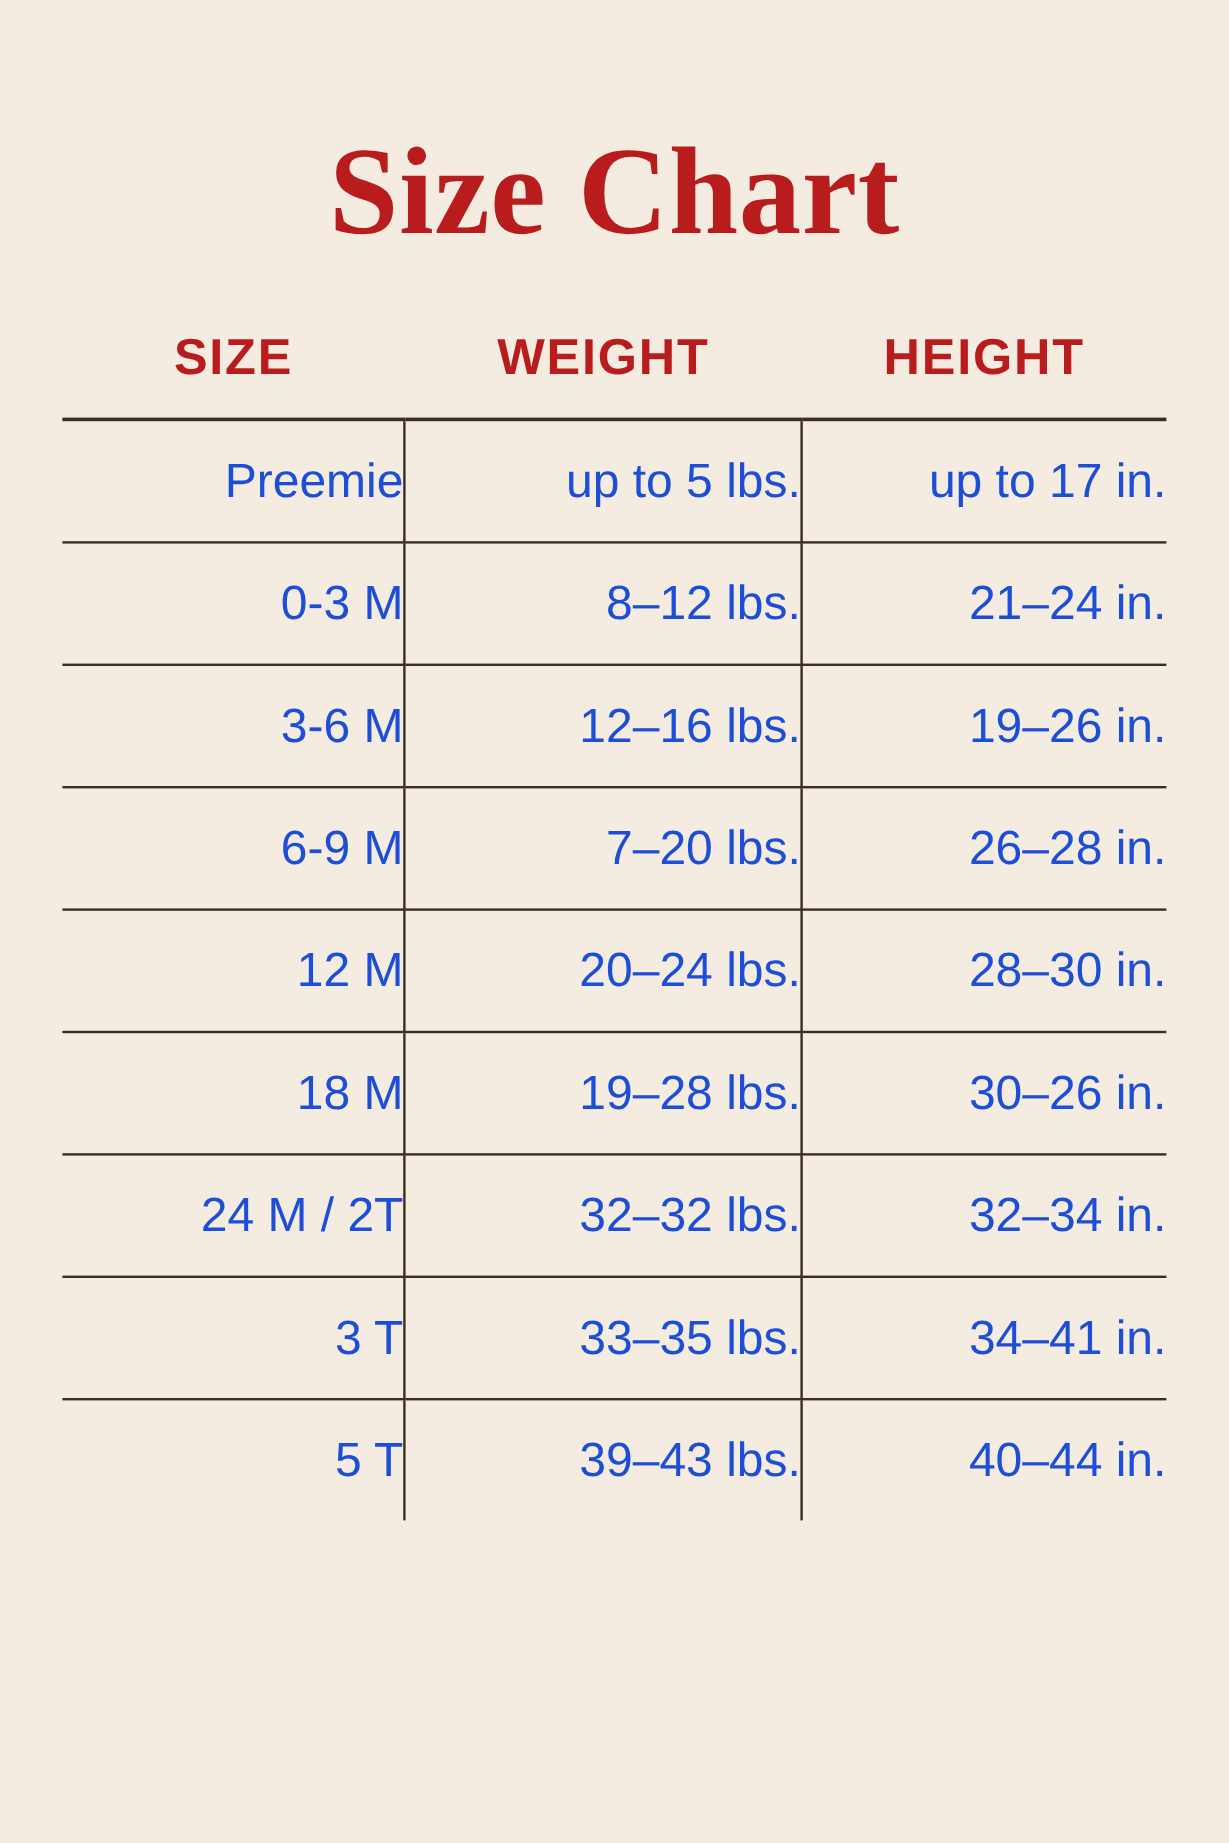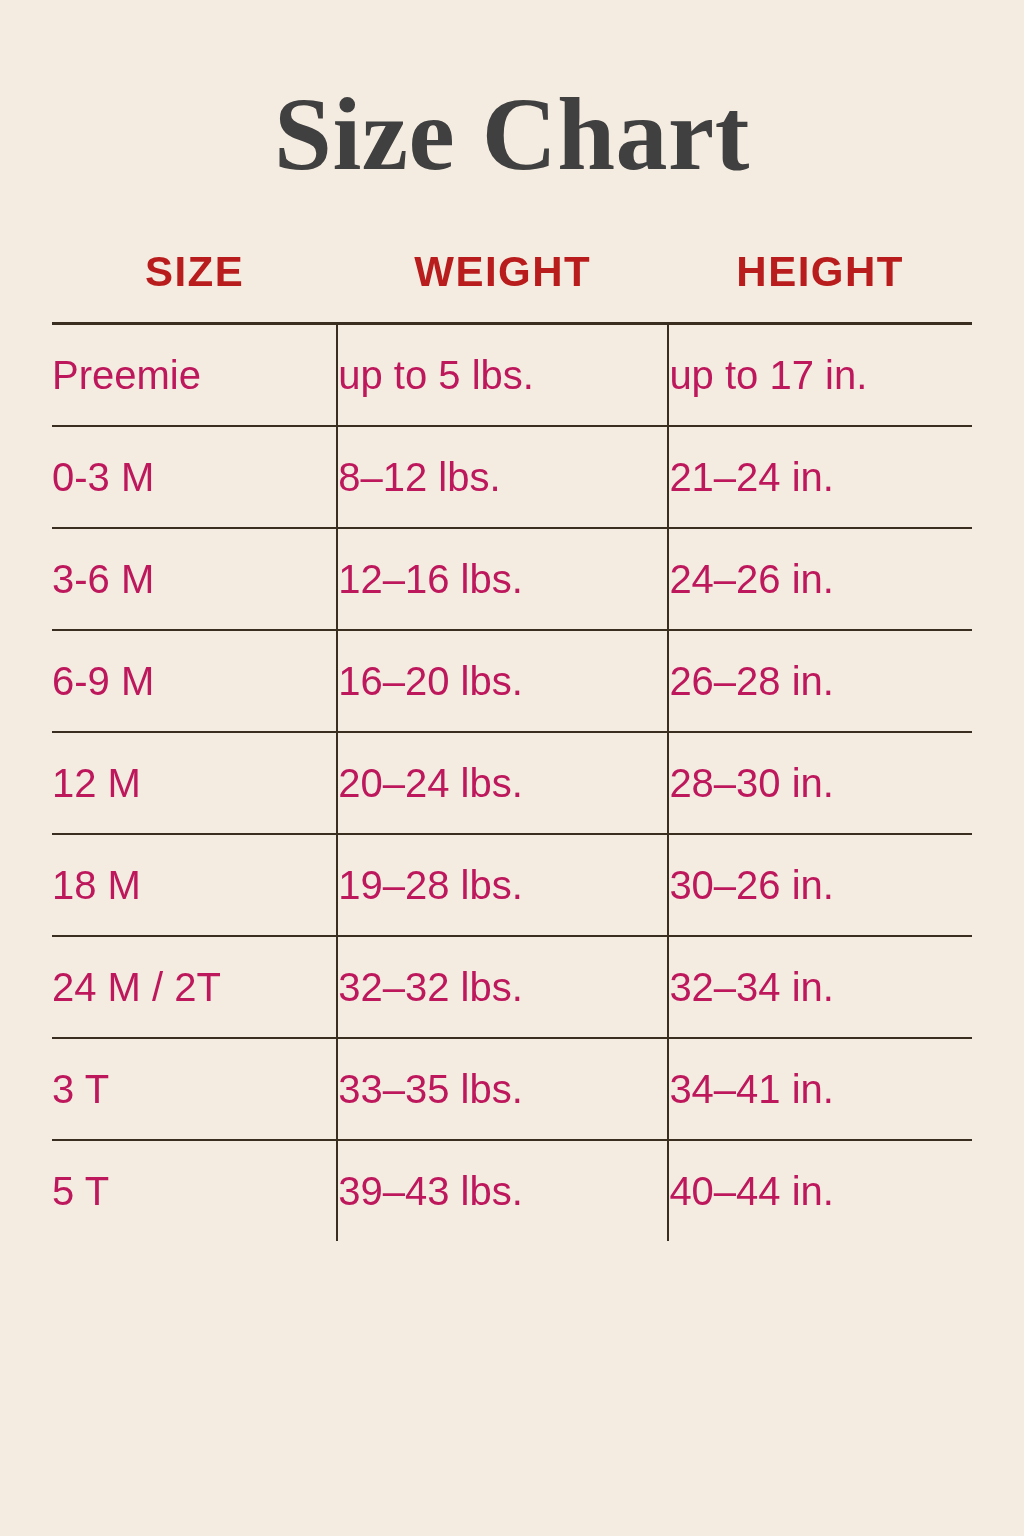--- a/index.html
+++ b/index.html
@@ -19,43 +19,43 @@
     width: 1024px;
     height: 1536px;
     box-sizing: border-box;
   }
   .title {
     font-family: "Liberation Serif", serif;
     font-weight: bold;
     font-size: 104px;
     line-height: 1;
     text-align: center;
-    color: #404040;
-    padding-top: 82px;
+    color: #b91c1c;
+    padding-top: 108px;
     letter-spacing: 0.5px;
   }
   table.size-chart {
     width: 920px;
     margin: 56px auto 0 auto;
     border-collapse: collapse;
     table-layout: fixed;
   }
   table.size-chart th {
     font-size: 42px;
     font-weight: bold;
     letter-spacing: 1.5px;
     color: #b91c1c;
     padding: 6px 0 26px 0;
     text-align: center;
     border-bottom: 3px solid #3a2e20;
   }
   table.size-chart td {
     font-size: 40px;
-    text-align: left;
-    color: #be185d;
+    text-align: right;
+    color: #1d4ed8;
     height: 100px;
     padding: 0;
     border-bottom: 2.5px solid #3a2e20;
   }
   table.size-chart tr:last-child td {
     border-bottom: none;
   }
   table.size-chart td.col-size,
   table.size-chart td.col-weight {
     border-right: 2.5px solid #3a2e20;
@@ -95,25 +95,25 @@
         <td class="col-height">up to 17 in.</td>
       </tr>
       <tr>
         <td class="col-size">0-3 M</td>
         <td class="col-weight">8–12 lbs.</td>
         <td class="col-height">21–24 in.</td>
       </tr>
       <tr>
         <td class="col-size">3-6 M</td>
         <td class="col-weight">12–16 lbs.</td>
-        <td class="col-height">24–26 in.</td>
+        <td class="col-height">19–26 in.</td>
       </tr>
       <tr>
         <td class="col-size">6-9 M</td>
-        <td class="col-weight">16–20 lbs.</td>
+        <td class="col-weight">7–20 lbs.</td>
         <td class="col-height">26–28 in.</td>
       </tr>
       <tr>
         <td class="col-size">12 M</td>
         <td class="col-weight">20–24 lbs.</td>
         <td class="col-height">28–30 in.</td>
       </tr>
       <tr>
         <td class="col-size">18 M</td>
         <td class="col-weight">19–28 lbs.</td>

